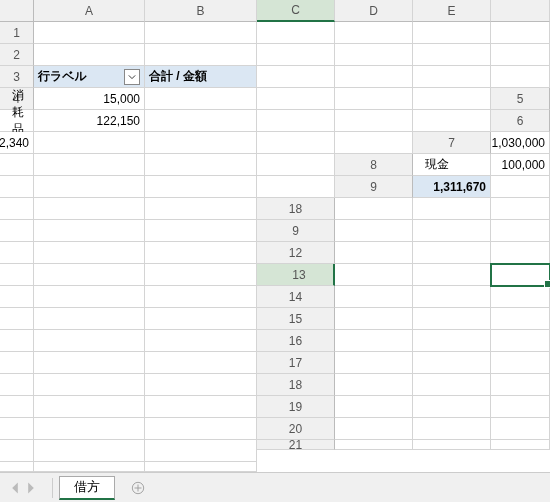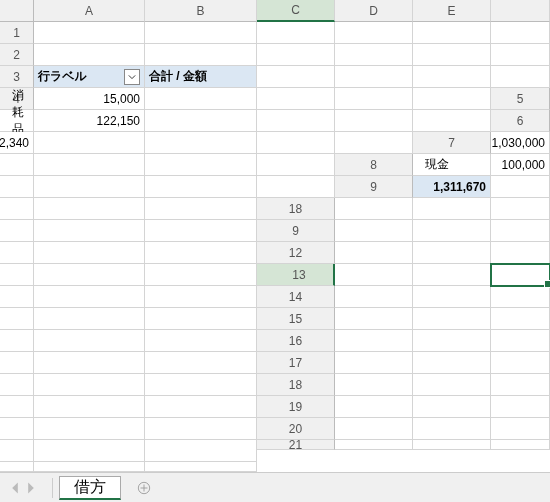--- a/index.html
+++ b/index.html
@@ -20,21 +20,21 @@
     .dropdown { width: 16px; height: 16px; border: 1px solid #888; background: #fff; margin-left: auto; display: flex; align-items: center; justify-content: center; cursor: pointer; }
     .dropdown svg { width: 8px; height: 8px; }
     .active-cell { outline: 2px solid #217346; outline-offset: -1px; position: relative; z-index: 2; }
     .active-cell::after { content: ''; position: absolute; right: -3px; bottom: -3px; width: 6px; height: 6px; background: #217346; border: 1px solid #fff; }
     .colhdr-active { background: #d5e5d5; border-bottom: 2px solid #217346; }
     .selrow-hdr { border-right: 2px solid #217346; }
     .tabs-bar { position: absolute; bottom: 0; left: 0; right: 0; height: 30px; background: #f0f0f0; border-top: 1px solid #ccc; display: flex; align-items: center; }
     .navbtns { display: flex; gap: 2px; padding: 0 8px; }
     .navbtn { width: 14px; height: 14px; display: flex; align-items: center; justify-content: center; color: #999; cursor: pointer; }
     .tabsep { width: 1px; height: 20px; background: #ccc; margin: 0 6px; }
-    .tab { height: 24px; padding: 4px 14px; background: #fff; border: 1px solid #aaa; border-bottom: 2px solid #217346; font-size: 16px; display: flex; align-items: center; cursor: pointer; }
+    .tab { height: 24px; padding: 4px 14px; background: #fff; border: 1px solid #aaa; border-bottom: 2px solid #217346; font-size: 13px; display: flex; align-items: center; cursor: pointer; }
     .addtab { width: 22px; height: 22px; display: flex; align-items: center; justify-content: center; margin-left: 12px; cursor: pointer; color: #888; }
     .addtab svg { width: 14px; height: 14px; }
     .indent { padding-left: 12px !important; }
   </style>
 </head>
 <body>
 
 <div class="sheet">
 
   <div class="corner"></div>

